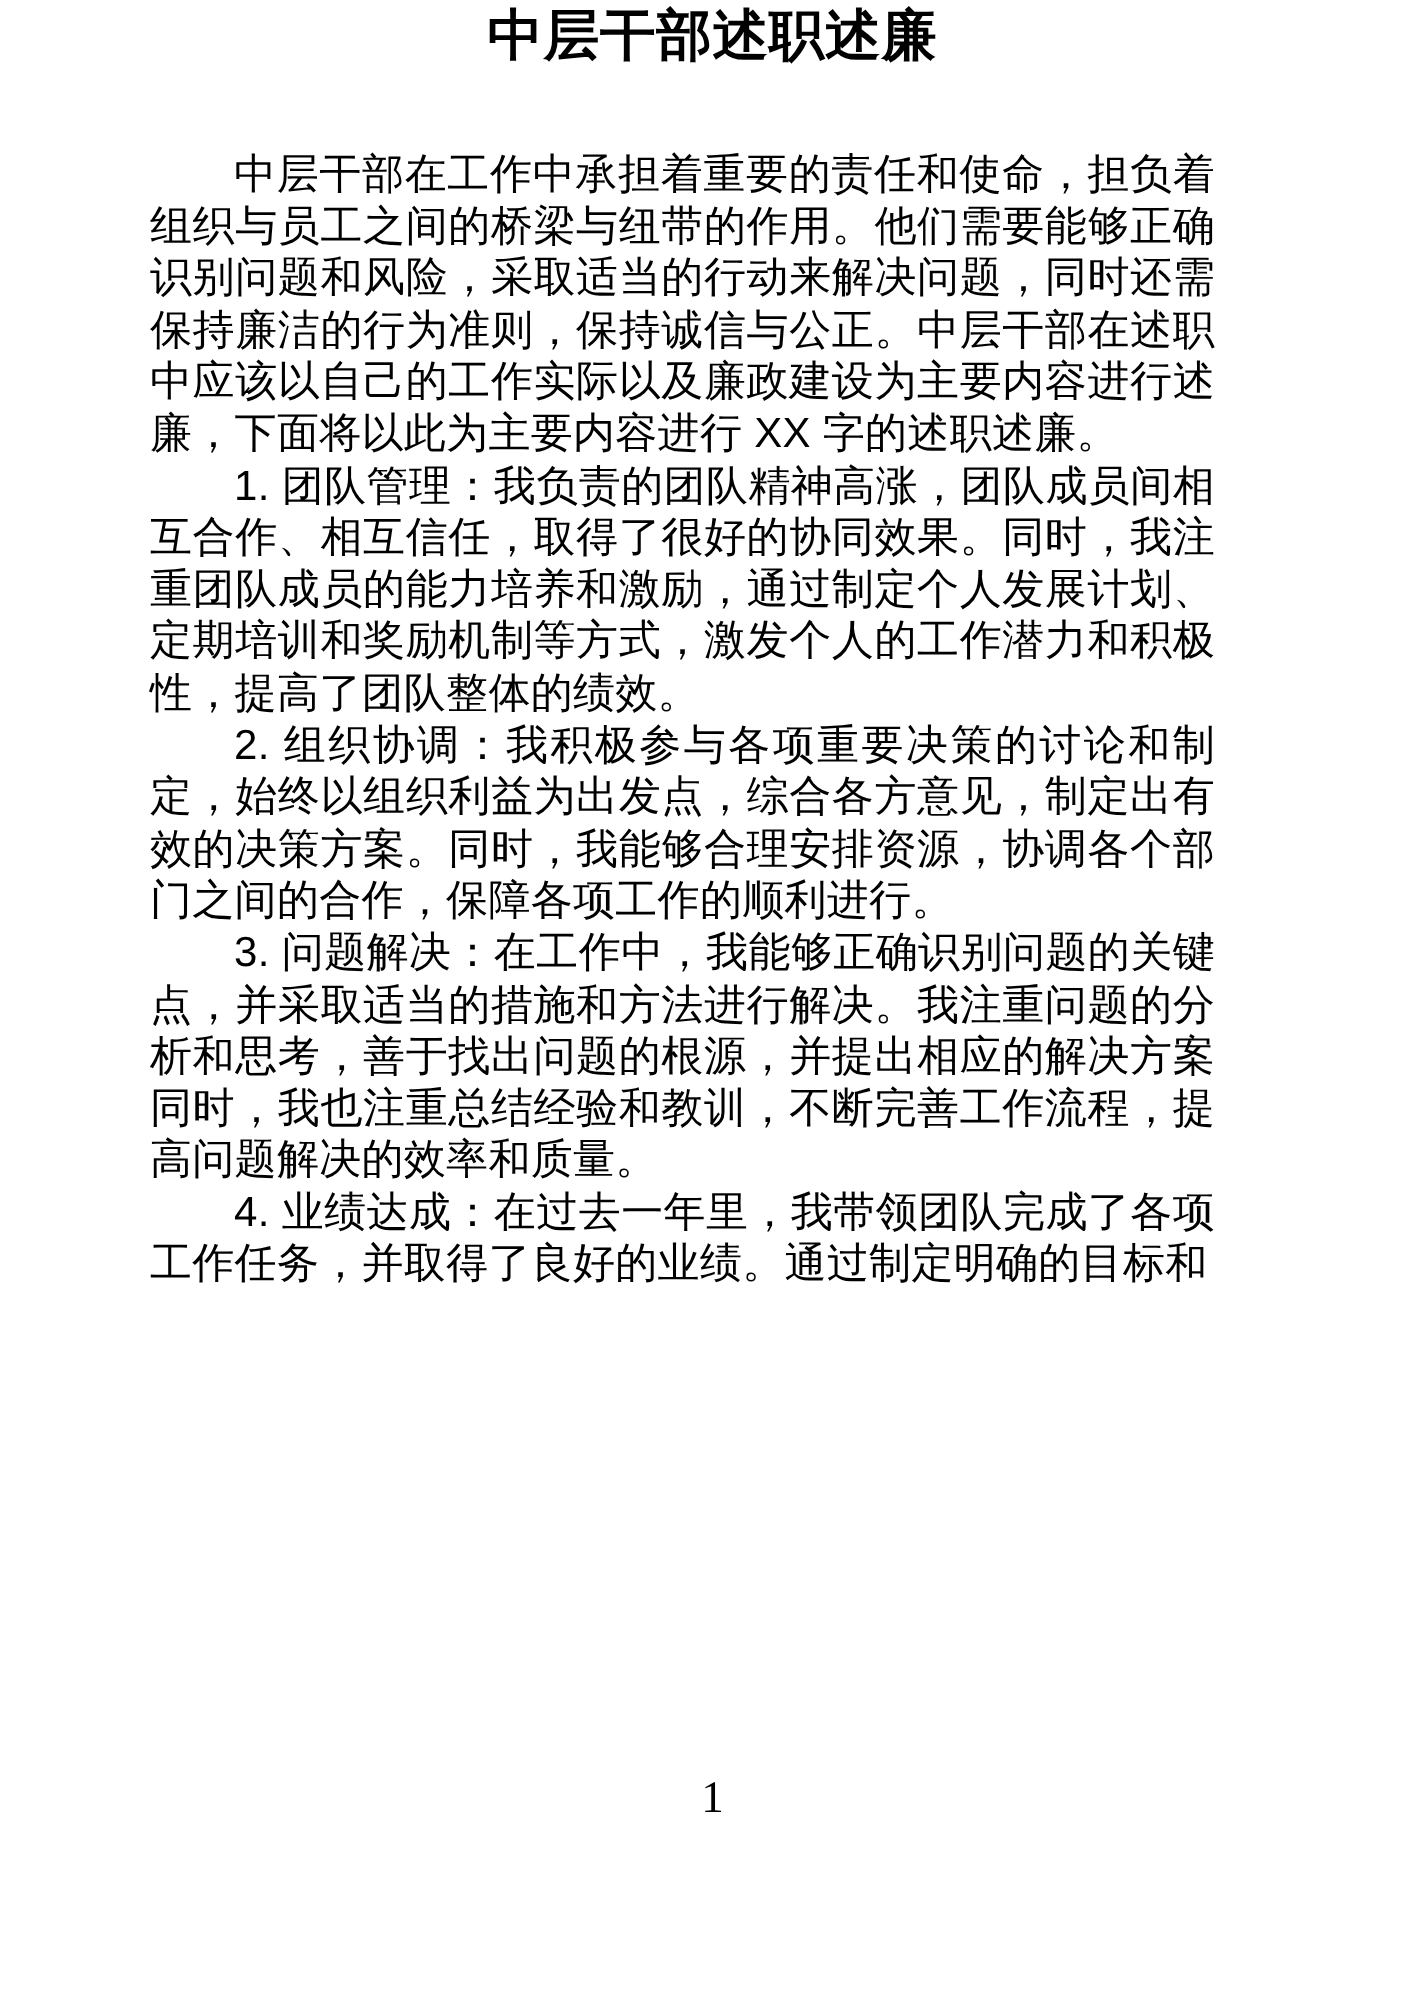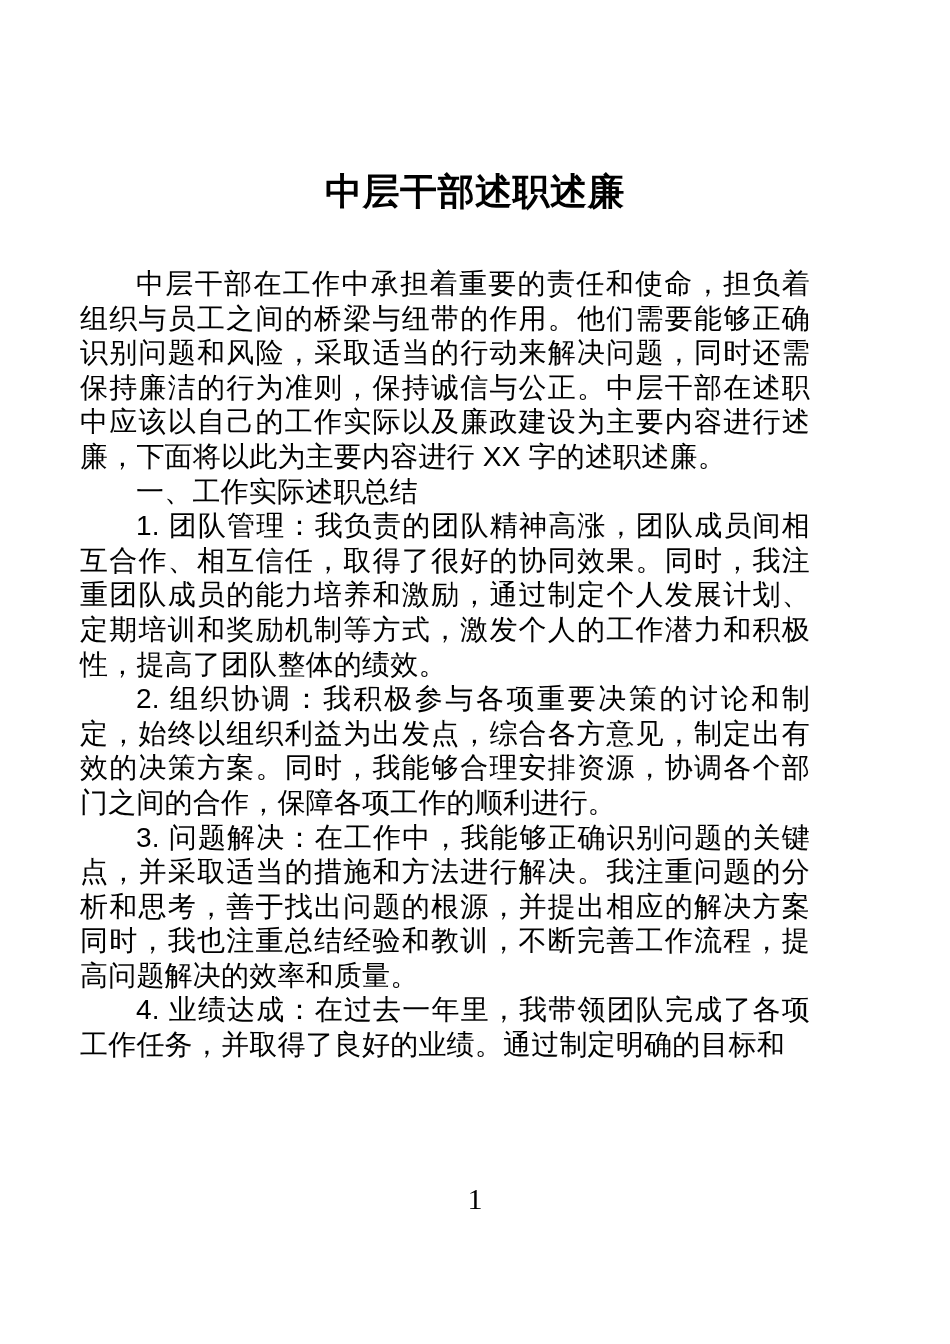--- a/index.html
+++ b/index.html
@@ -12,30 +12,29 @@
     width: 950px;
     height: 1344px;
     background: #ffffff;
     color: #000000;
     font-family: "Liberation Sans", sans-serif;
     overflow: hidden;
     box-sizing: border-box;
   }
   .doc-title {
     margin: 0;
-    padding-top: 168px;
     text-align: center;
     font-size: 37px;
     font-weight: 600;
     letter-spacing: 0.5px;
     line-height: 48px;
     font-family: "Liberation Sans", sans-serif;
   }
   .doc-body {
-    margin: 51px 140px 0 80px; 
+    margin: 51px 140px 0 100px; 
   }
   .doc-body p {
     margin: 0;
     font-size: 28px;
     line-height: 34.6px;
     text-align: justify;
     text-indent: 2em;
     word-break: break-all;
     letter-spacing: 0.2px;
   }
@@ -52,21 +51,20 @@
 </style>
 </head>
 <body>
 
 <div class="page">
 
   <h1 class="doc-title">中层干部述职述廉</h1>
 
   <div class="doc-body">
     <p>中层干部在工作中承担着重要的责任和使命，担负着组织与员工之间的桥梁与纽带的作用。他们需要能够正确识别问题和风险，采取适当的行动来解决问题，同时还需保持廉洁的行为准则，保持诚信与公正。中层干部在述职中应该以自己的工作实际以及廉政建设为主要内容进行述廉，下面将以此为主要内容进行 XX 字的述职述廉。</p>
-    <p>一、工作实际述职总结</p>
     <p>1. 团队管理：我负责的团队精神高涨，团队成员间相互合作、相互信任，取得了很好的协同效果。同时，我注重团队成员的能力培养和激励，通过制定个人发展计划、定期培训和奖励机制等方式，激发个人的工作潜力和积极性，提高了团队整体的绩效。</p>
     <p>2. 组织协调：我积极参与各项重要决策的讨论和制定，始终以组织利益为出发点，综合各方意见，制定出有效的决策方案。同时，我能够合理安排资源，协调各个部门之间的合作，保障各项工作的顺利进行。</p>
     <p>3. 问题解决：在工作中，我能够正确识别问题的关键点，并采取适当的措施和方法进行解决。我注重问题的分析和思考，善于找出问题的根源，并提出相应的解决方案同时，我也注重总结经验和教训，不断完善工作流程，提高问题解决的效率和质量。</p>
     <p>4. 业绩达成：在过去一年里，我带领团队完成了各项工作任务，并取得了良好的业绩。通过制定明确的目标和</p>
   </div>
 
   <div class="page-number">1</div>
 
 </div>
 

